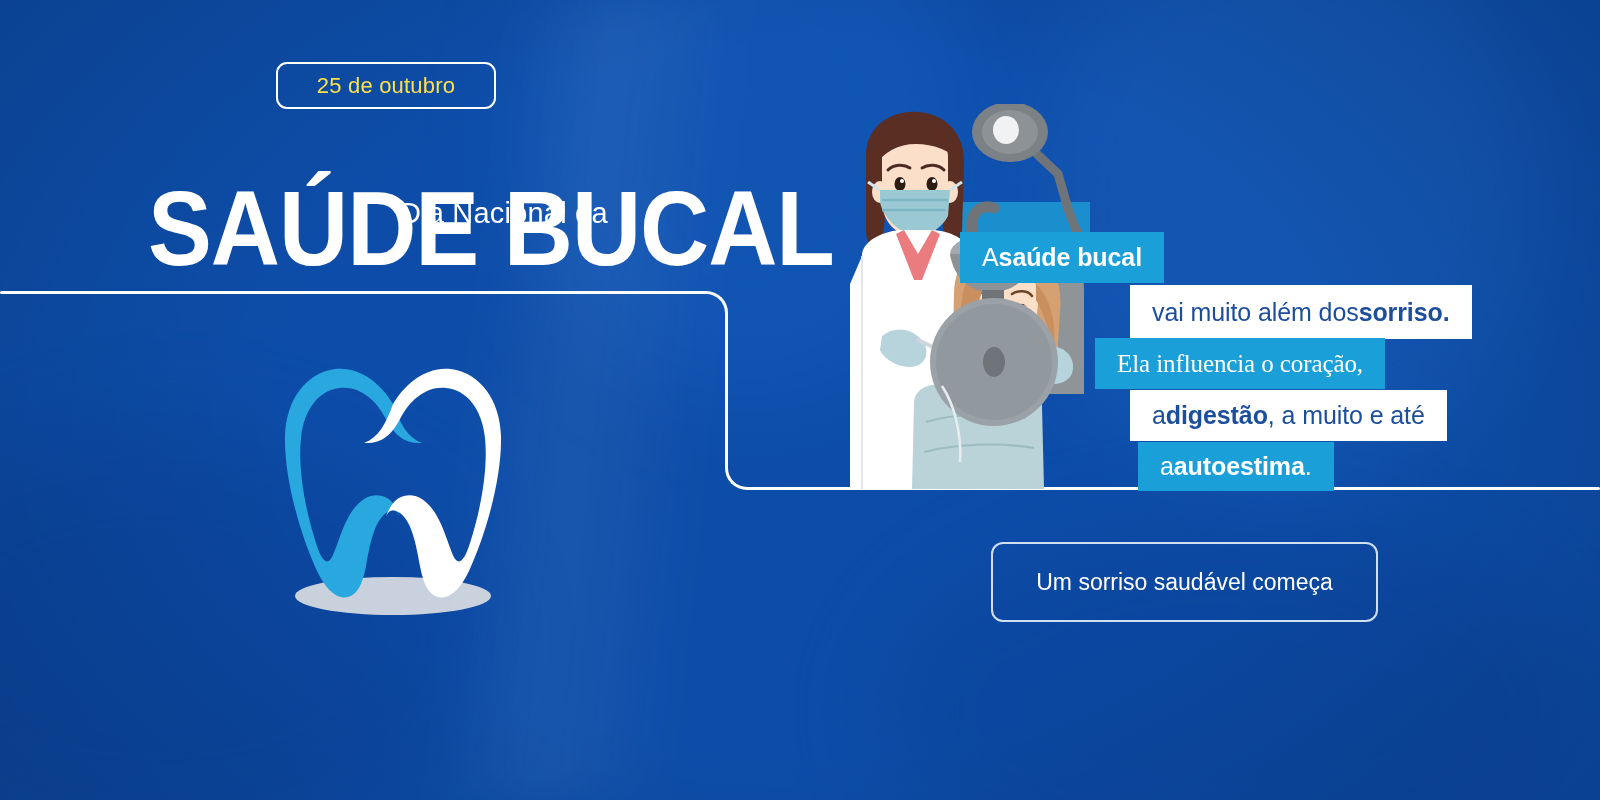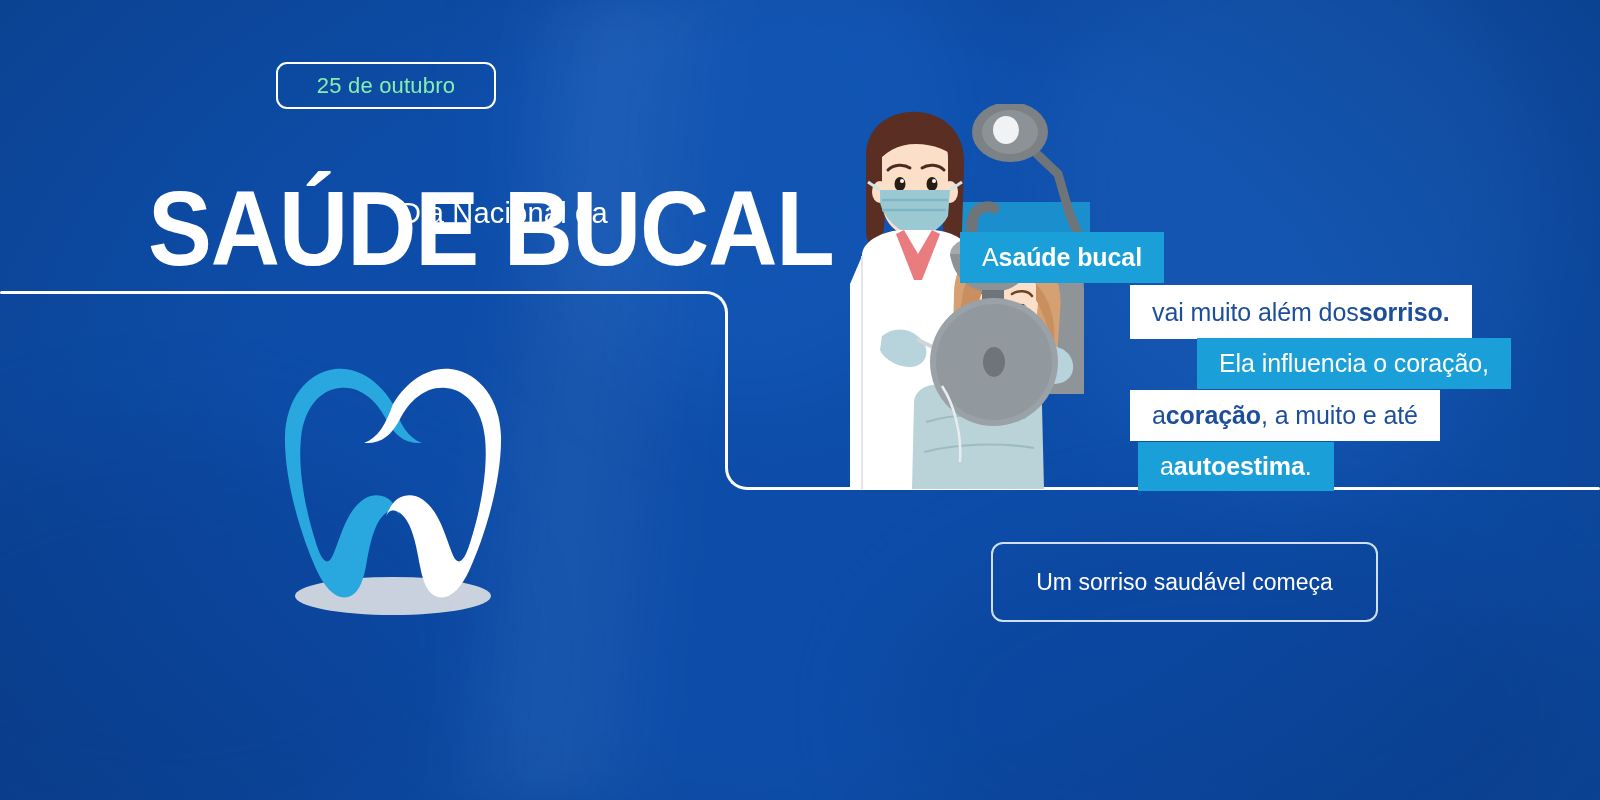--- a/index.html
+++ b/index.html
@@ -59,21 +59,21 @@
     position:absolute; left:752px; top:487px; width:848px; height:3px;
     background:#fff; border-radius:2px;
   }
 
   
   .date-badge {
     position:absolute; left:276px; top:62px;
     width:220px; height:47px;
     border:2px solid #fff; border-radius:11px;
     display:flex; align-items:center; justify-content:center;
-    color:#86efac; font-size:22px; letter-spacing:.2px;
+    color:#fde047; font-size:22px; letter-spacing:.2px;
   }
 
   
   .kicker {
     position:absolute; left:400px; top:154px;
     color:#fff; font-size:29px; letter-spacing:.2px; white-space:nowrap;margin-top:43px;
   }
   .headline {
     position:absolute; left:148px; top:176px;
     color:#fff; font-size:93px; line-height:92px;
@@ -95,21 +95,21 @@
     position:absolute; display:flex; align-items:center;
     font-size:25px; white-space:nowrap; padding:0 22px;
     letter-spacing:-.1px;
   }
   .bar b { font-weight:bold; }
   .bar.cyan  { background:#1b9fd8; color:#ffffff; }
   .bar.white { background:#ffffff; color:#1c4e9c; }
 
   .bar1 { left:960px; top:232px;  height:51px; }
   .bar2 { left:1130px; top:285px; height:54px;text-align:center; }
-  .bar3 { left:1197px; top:338px; height:51px; }
+  .bar3 { left:1095px; top:338px; height:51px;font-family:Liberation Serif, serif; }
   .bar4 { left:1130px; top:390px; height:51px; }
   .bar5 { left:1138px; top:442px; height:49px; }
 
   
   .callout {
     position:absolute; left:991px; top:542px; width:387px; height:80px;
     border:2px solid #cfe0f5; border-radius:12px;
     display:flex; flex-direction:row; align-items:center; justify-content:center;
     color:#fff; font-size:23px; line-height:31px; text-align:center;
   }
@@ -261,21 +261,21 @@
         <b>sorriso.</b>
         <span></span>
     </div>
     <div class="bar cyan bar3">
       <span>Ela influencia o coração,</span>
         <b></b>
         <span></span>
     </div>
     <div class="bar white bar4">
       <span>a </span>
-        <b>coração</b>
+        <b>digestão</b>
         <span>, a muito e até</span>
     </div>
     <div class="bar cyan bar5">
       <span>a </span>
         <b>autoestima</b>
         <span>.</span>
     </div>
   </div>
 
   <div class="callout">

